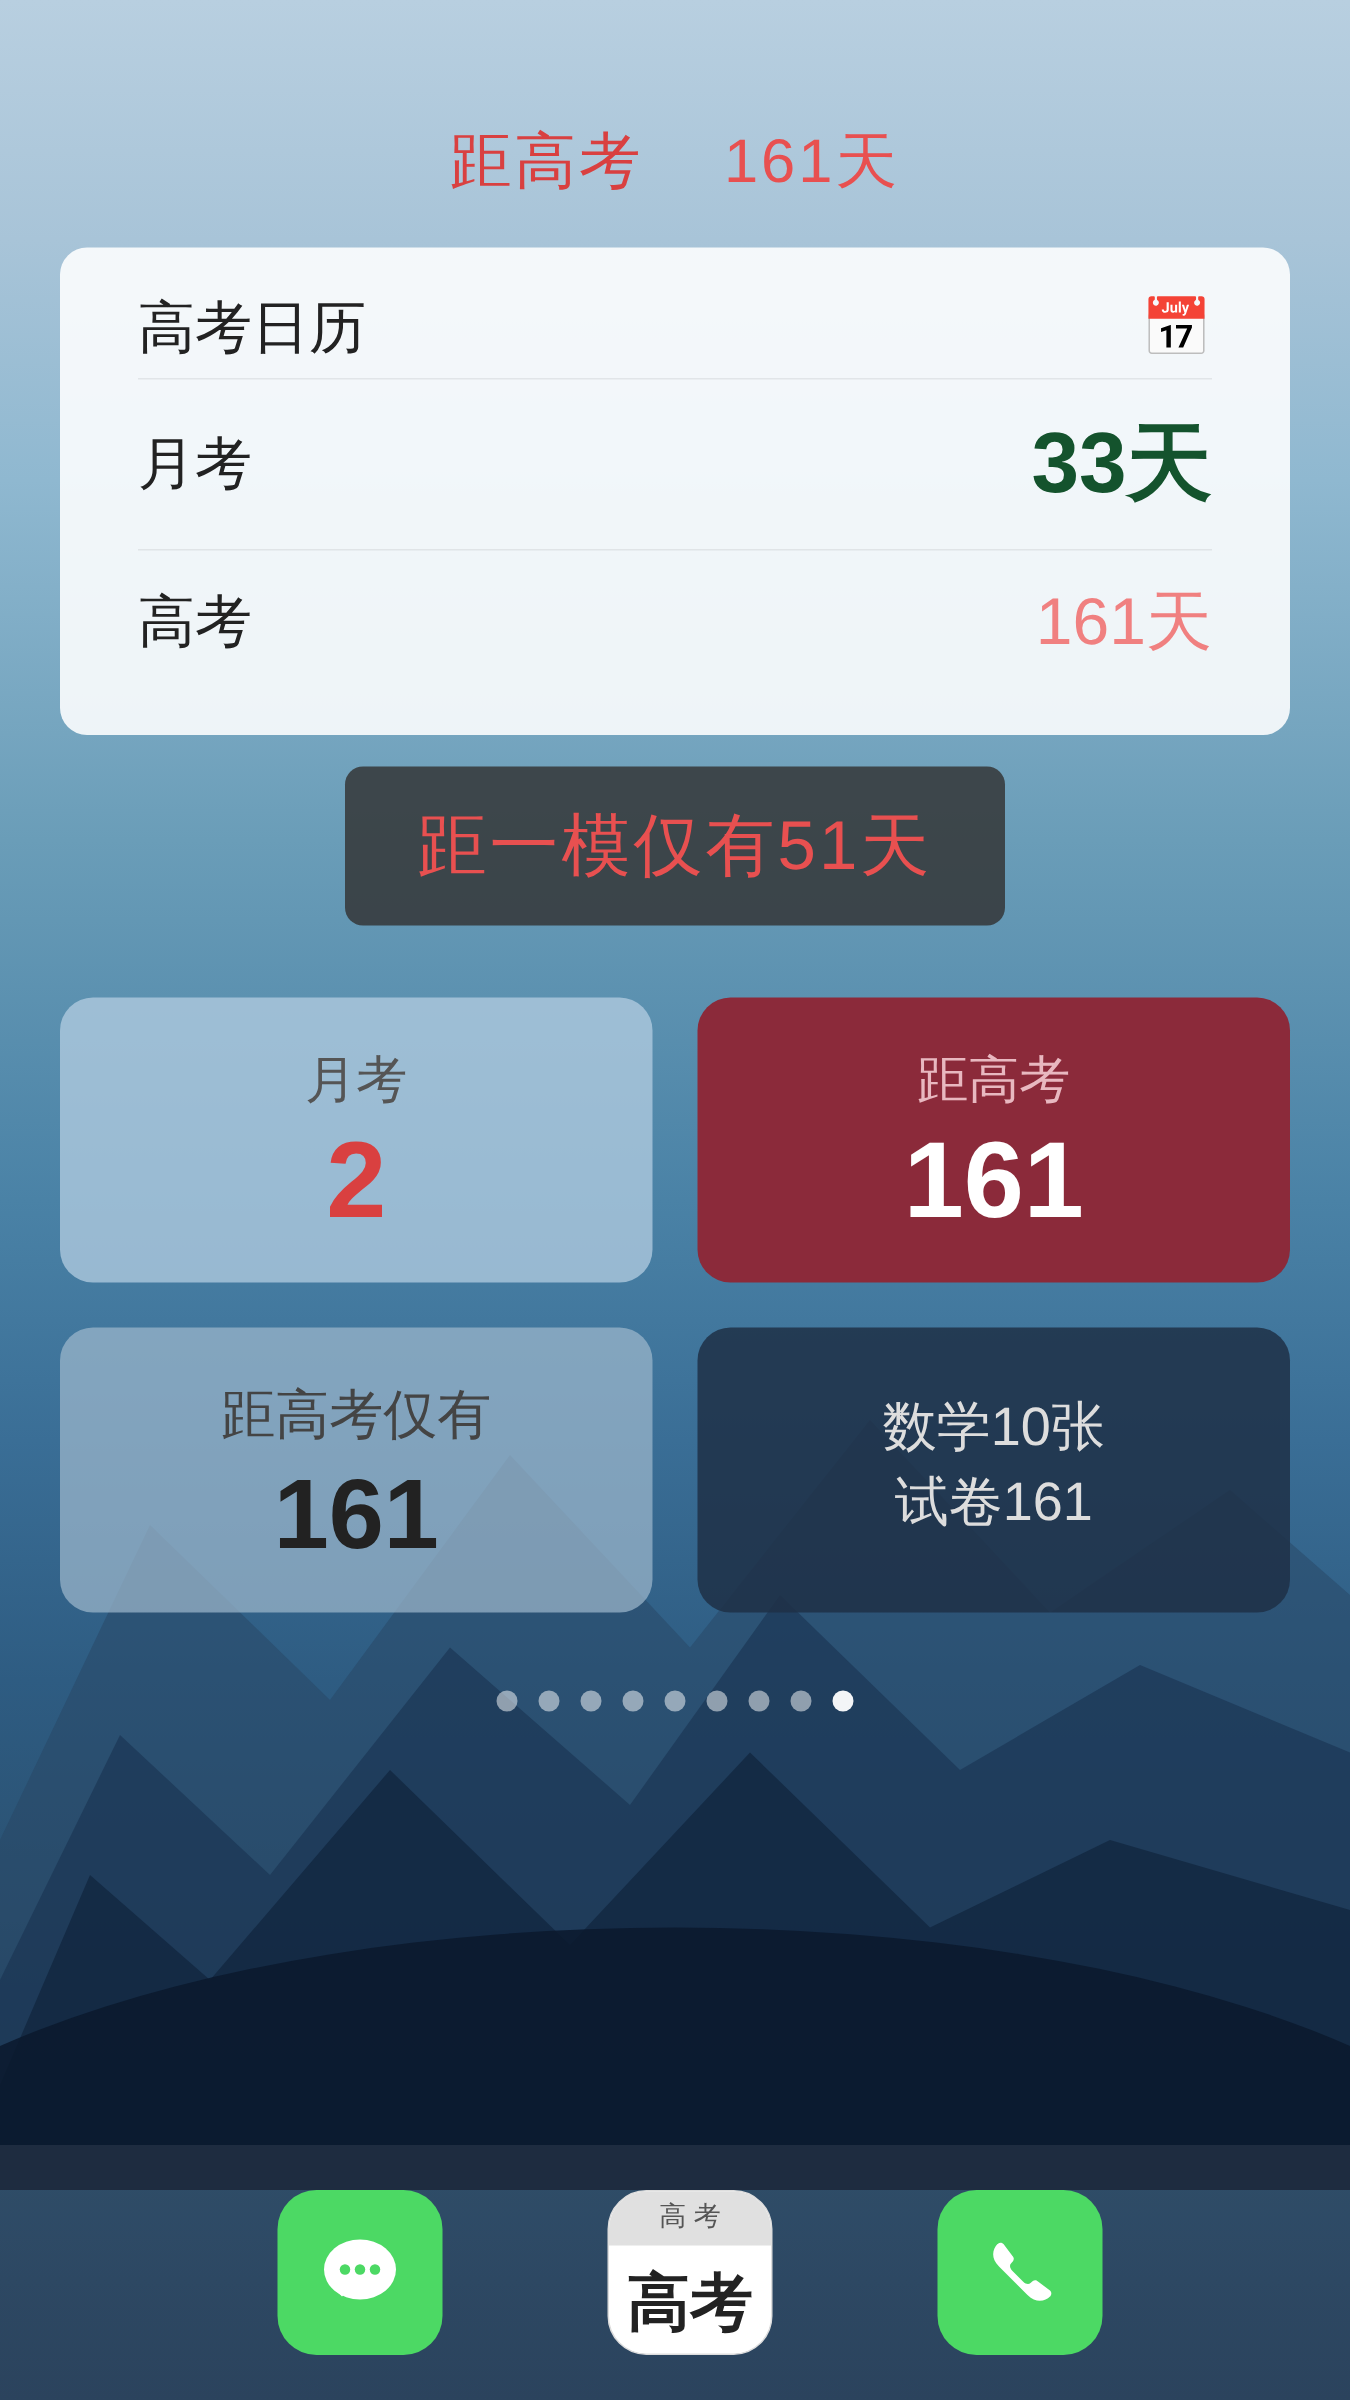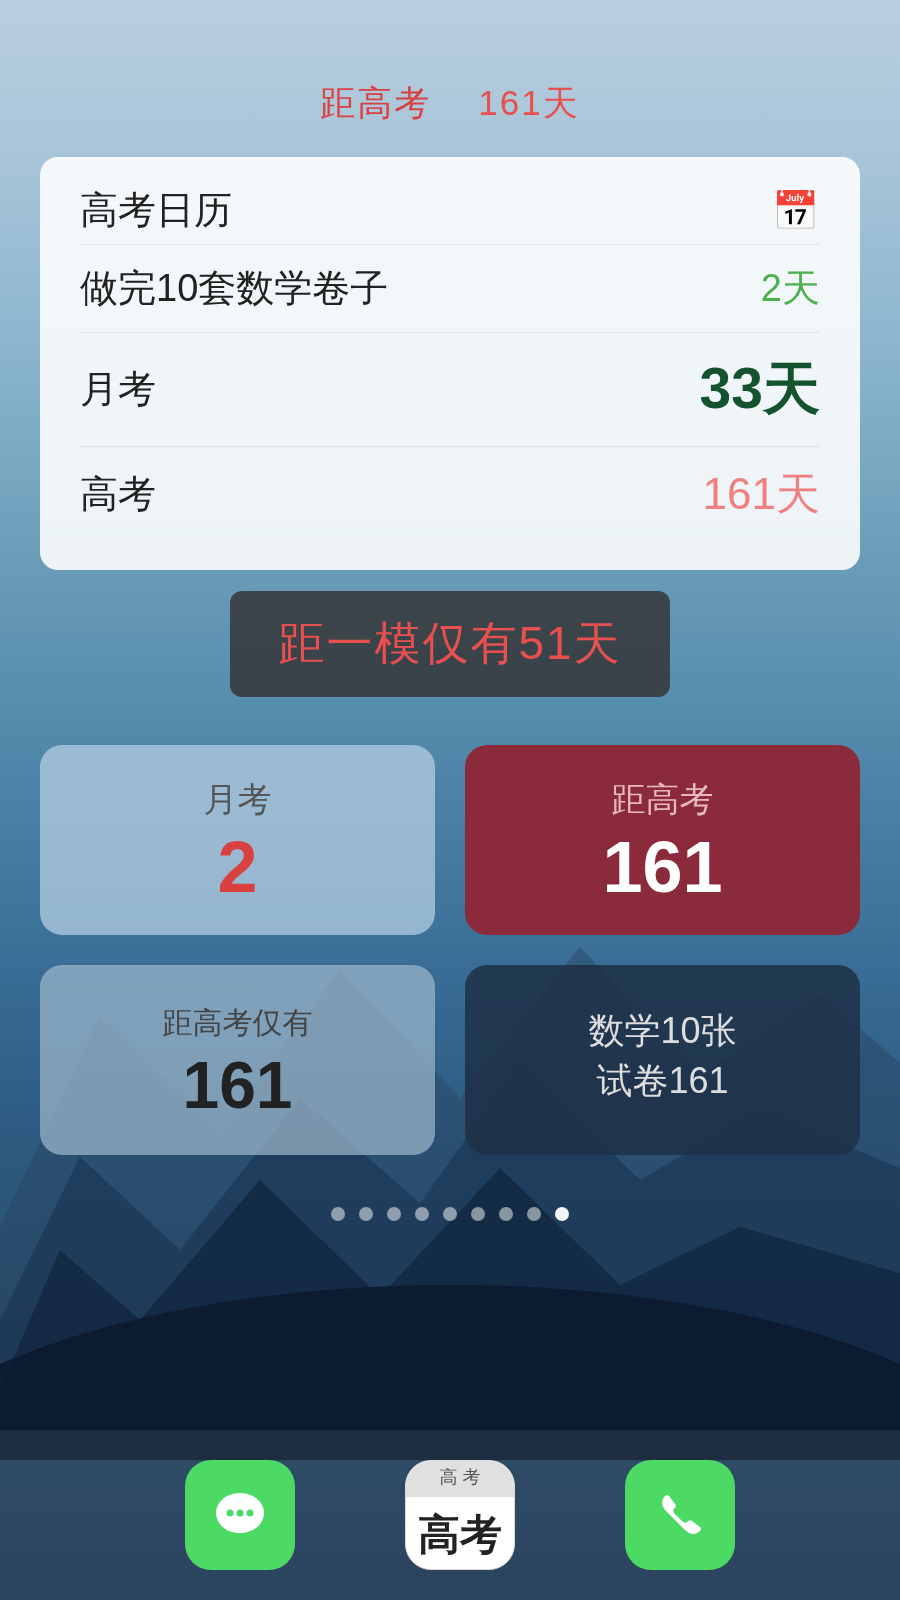--- a/index.html
+++ b/index.html
@@ -34,34 +34,34 @@
       position: absolute;
       inset: 0;
       display: flex;
       flex-direction: column;
       align-items: center;
     }
 
     
     .top-countdown {
       margin-top: 80px;
-      font-size: 35px;
+      font-size: 41px;
       font-weight: 400;
       letter-spacing: 2px;
     }
     .top-countdown .label { color: #d94040; }
     .top-countdown .number { color: #e85050; font-weight: 500; }
 
     
     .card {
       margin-top: 30px;
       width: 820px;
       background: rgba(255,255,255,0.88);
       border-radius: 18px;
-      padding: 28px 40px;
+      padding: 28px 52px;
     }
 
     .card-row {
       display: flex;
       justify-content: space-between;
       align-items: center;
       padding: 18px 0;
       border-bottom: 1px solid rgba(0,0,0,0.07);
     }
     .card-row:last-child { border-bottom: none; }
@@ -268,24 +268,20 @@
     <span class="number">161天</span>
   </div>
 
   <div class="card">
 
     <div class="card-title-row">
       <span class="row-label">高考日历</span>
       <span class="calendar-icon">📅</span>
     </div>
 
-    <div class="card-row">
-      <span class="row-label">做完10套数学卷子</span>
-      <span class="row-value-green">2天</span>
-    </div>
 
     <div class="card-row">
       <span class="row-label">月考</span>
       <span class="row-value-blue">33天</span>
     </div>
 
     <div class="card-row">
       <span class="row-label">高考</span>
       <span class="row-value-pink">161天</span>
     </div>
@@ -301,21 +297,21 @@
       <span class="widget-label">月考</span>
       <span class="widget-number">2</span>
     </div>
 
     <div class="widget widget-gaokao">
       <span class="widget-label">距高考</span>
       <span class="widget-number">161</span>
     </div>
 
     <div class="widget widget-gaokao-only">
-      <span class="widget-label" style="font-size:30px;color:#444;">距高考仅有</span>
+      <span class="widget-label" style="font-size:36px;color:#444;">距高考仅有</span>
       <span class="widget-number" style="font-size:66px;color:#222;">161</span>
     </div>
 
     <div class="widget widget-math">
       <span class="widget-label" style="font-size:36px;color:#ddd;text-align:center;line-height:1.4;">数学10张<br>试卷161</span>
     </div>
   </div>
 
   <div class="page-dots">
     <div class="dot"></div>

